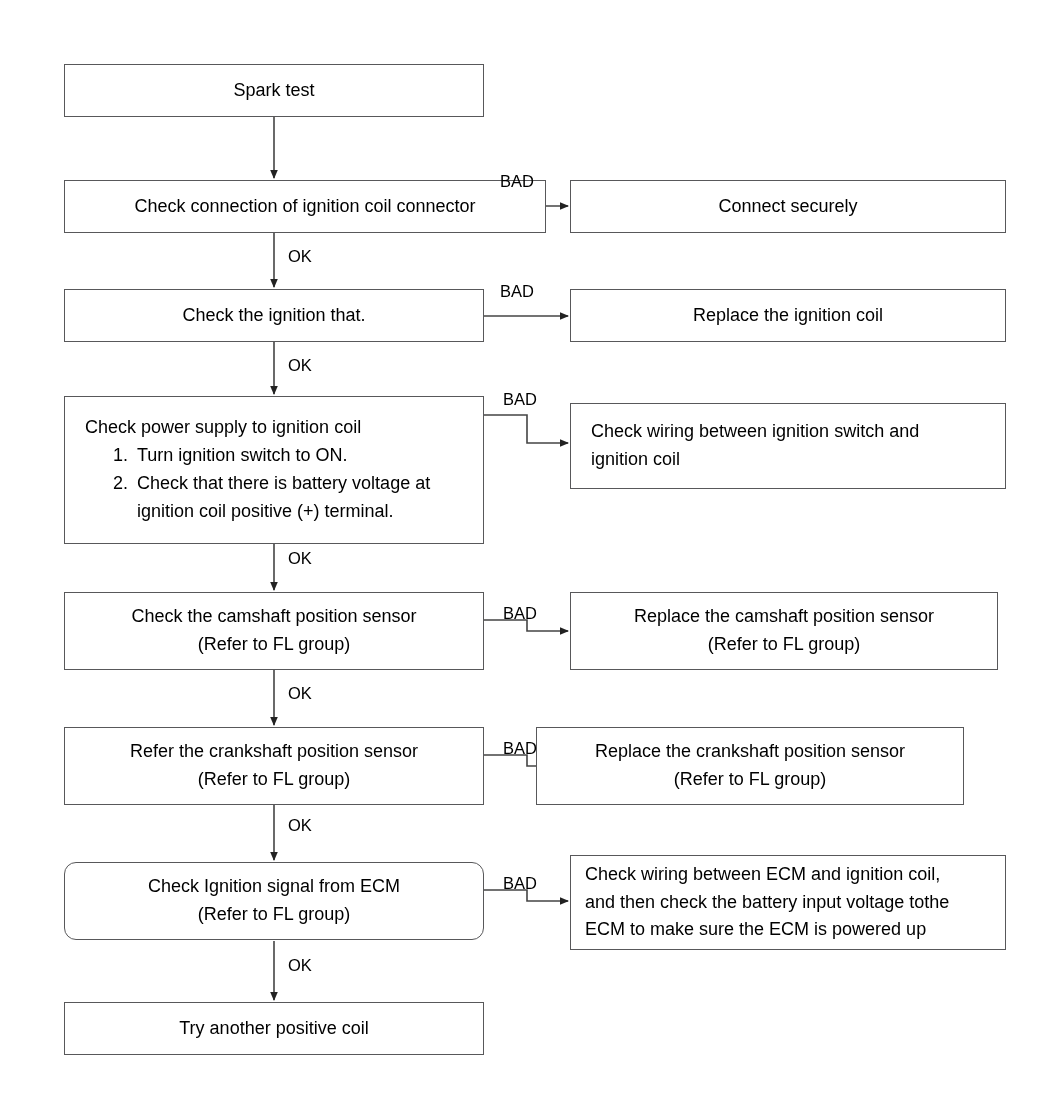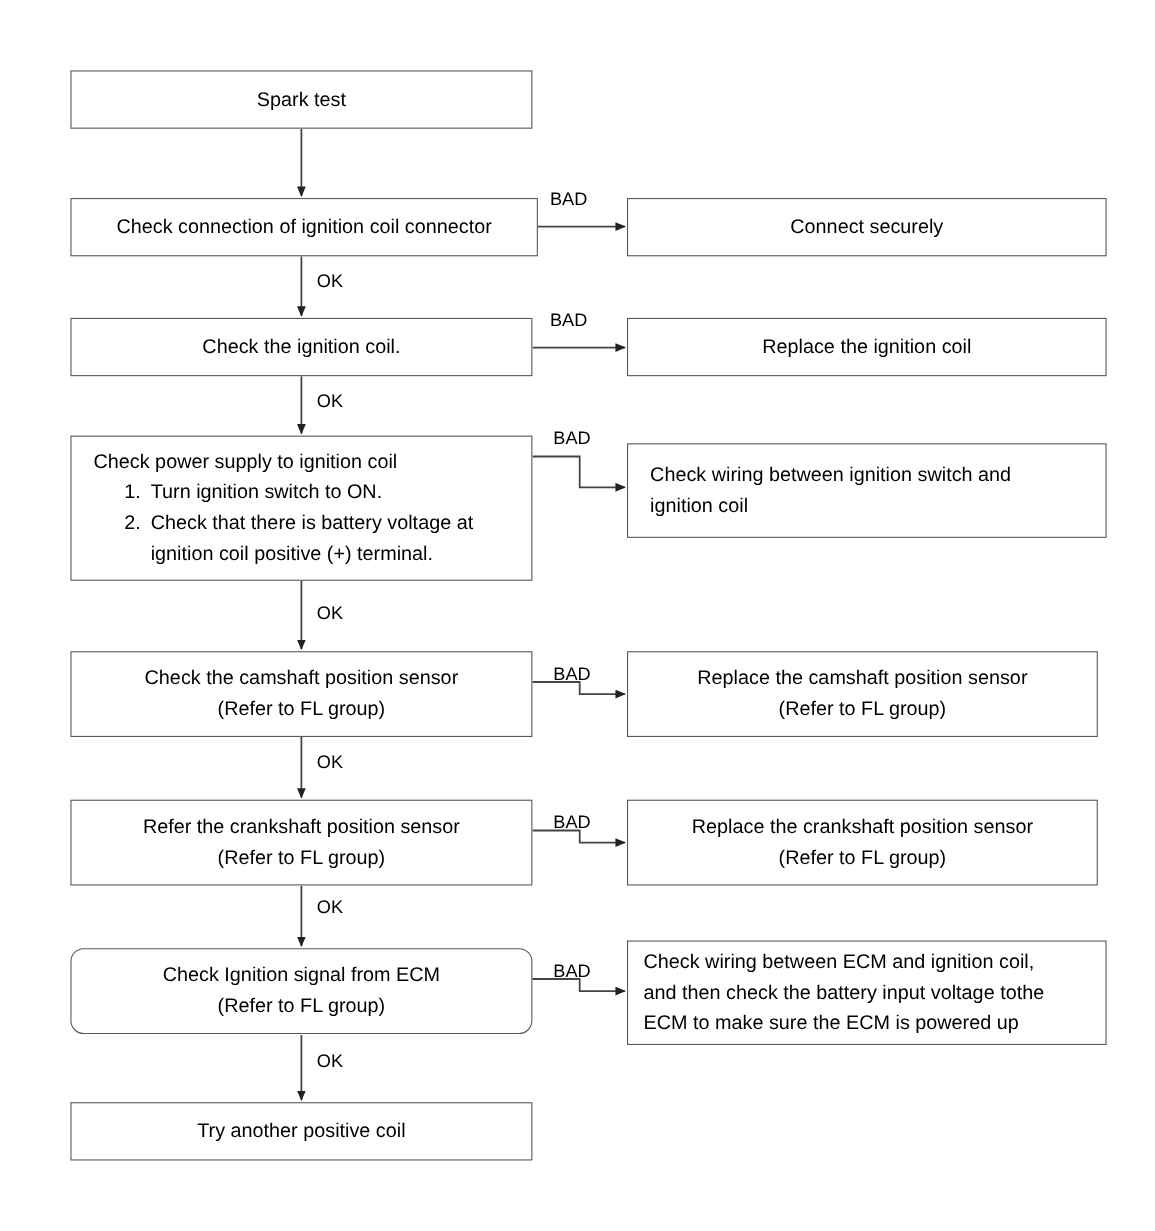--- a/index.html
+++ b/index.html
@@ -109,29 +109,29 @@
 
     <path d="M484,755 L527,755 L527,766 L568,766" fill="none" stroke="#444444" stroke-width="1.6" marker-end="url(#arrow)"></path>
 
     <path d="M484,890 L527,890 L527,901 L568,901" fill="none" stroke="#444444" stroke-width="1.6" marker-end="url(#arrow)"></path>
   </svg>
 
   <div class="node" style="left:64px; top:64px; width:420px; height:53px;">
     <span class="inner">Spark test</span>
   </div>
 
-  <div class="node" style="left:64px; top:180px; width:425px; height:53px;">
+  <div class="node" style="left:64px; top:180px; width:482px; height:53px;">
     <span class="inner">Check connection of ignition coil connector</span>
   </div>
 
   <div class="node" style="left:64px; top:289px; width:420px; height:53px;">
-    <span class="inner">Check the ignition coil.</span>
-  </div>
-
-  <div class="node left-align" style="left:64px; top:396px; width:420px; height:132px;justify-content:flex-end;">
+    <span class="inner">Check the ignition that.</span>
+  </div>
+
+  <div class="node left-align" style="left:64px; top:396px; width:420px; height:148px;justify-content:flex-end;">
     <span class="inner">
       <span class="line">Check power supply to ignition coil</span>
       <span class="ol-line"><span class="num">1.</span><span>Turn ignition switch to ON.</span></span>
       <span class="ol-line"><span class="num">2.</span><span>Check that there is battery voltage at</span></span>
       <span class="ol-cont">ignition coil positive (+) terminal.</span>
     </span>
   </div>
 
   <div class="node" style="left:64px; top:592px; width:420px; height:78px;">
     <span class="inner">
@@ -173,21 +173,21 @@
     </span>
   </div>
 
   <div class="node" style="left:570px; top:592px; width:428px; height:78px;align-items:center;">
     <span class="inner">
       <span class="line">Replace the camshaft position sensor</span>
       <span class="line">(Refer to FL group)</span>
     </span>
   </div>
 
-  <div class="node" style="left:570px; top:727px; width:428px; height:78px;">
+  <div class="node" style="left:536px; top:727px; width:428px; height:78px;">
     <span class="inner">
       <span class="line">Replace the crankshaft position sensor</span>
       <span class="line">(Refer to FL group)</span>
     </span>
   </div>
 
   <div class="node left-align" style="left:570px; top:855px; width:436px; height:95px; padding-left:14px;">
     <span class="inner">
       <span class="line">Check wiring between ECM and ignition coil,</span>
       <span class="line">and then check the battery input voltage tothe</span>

